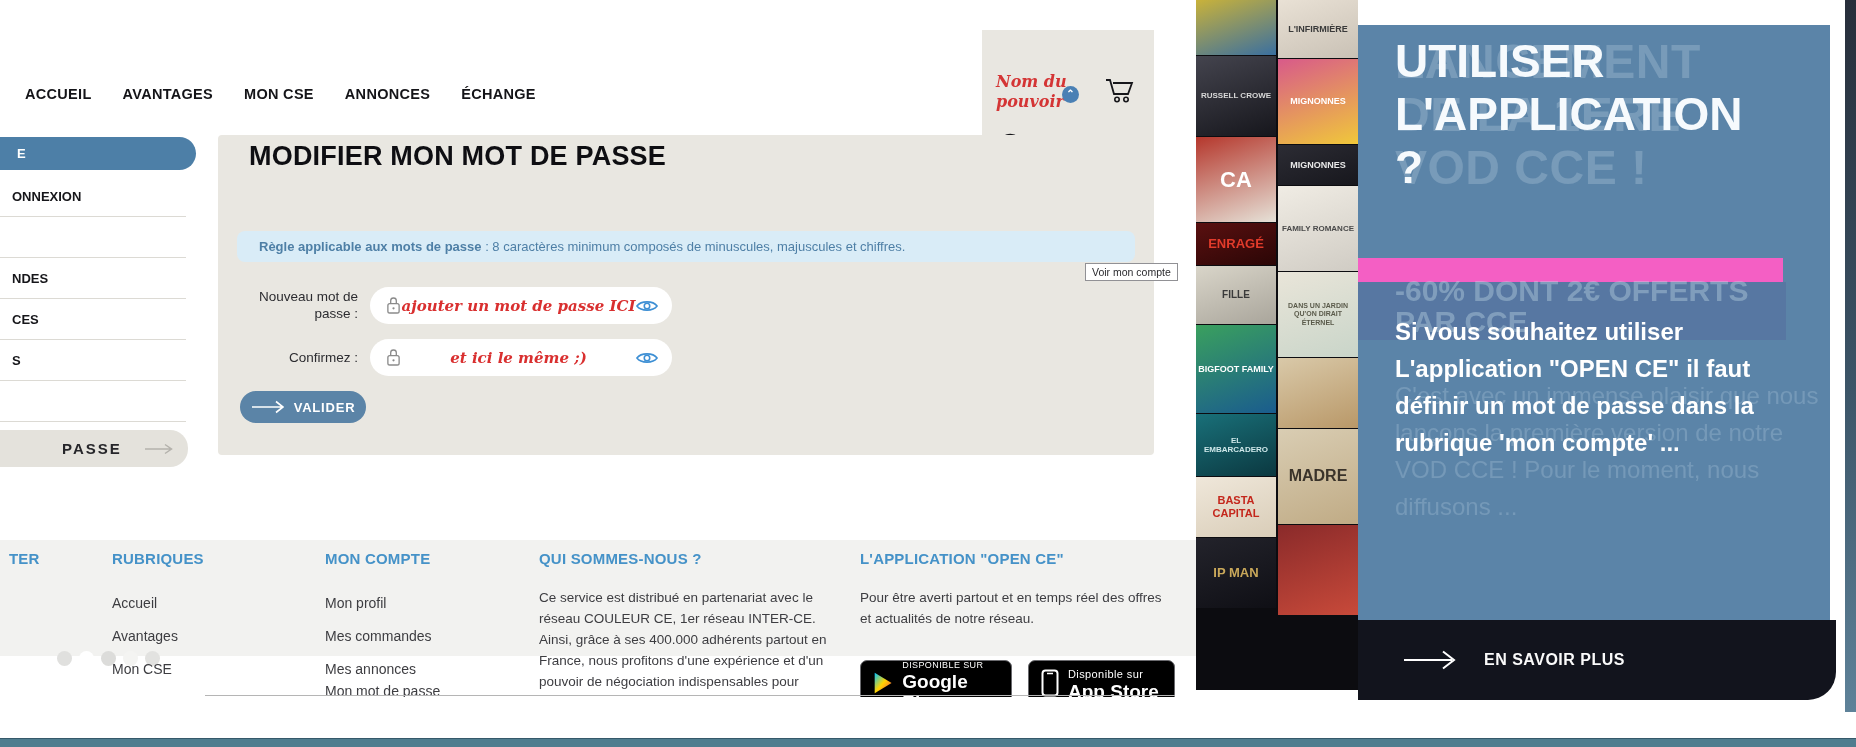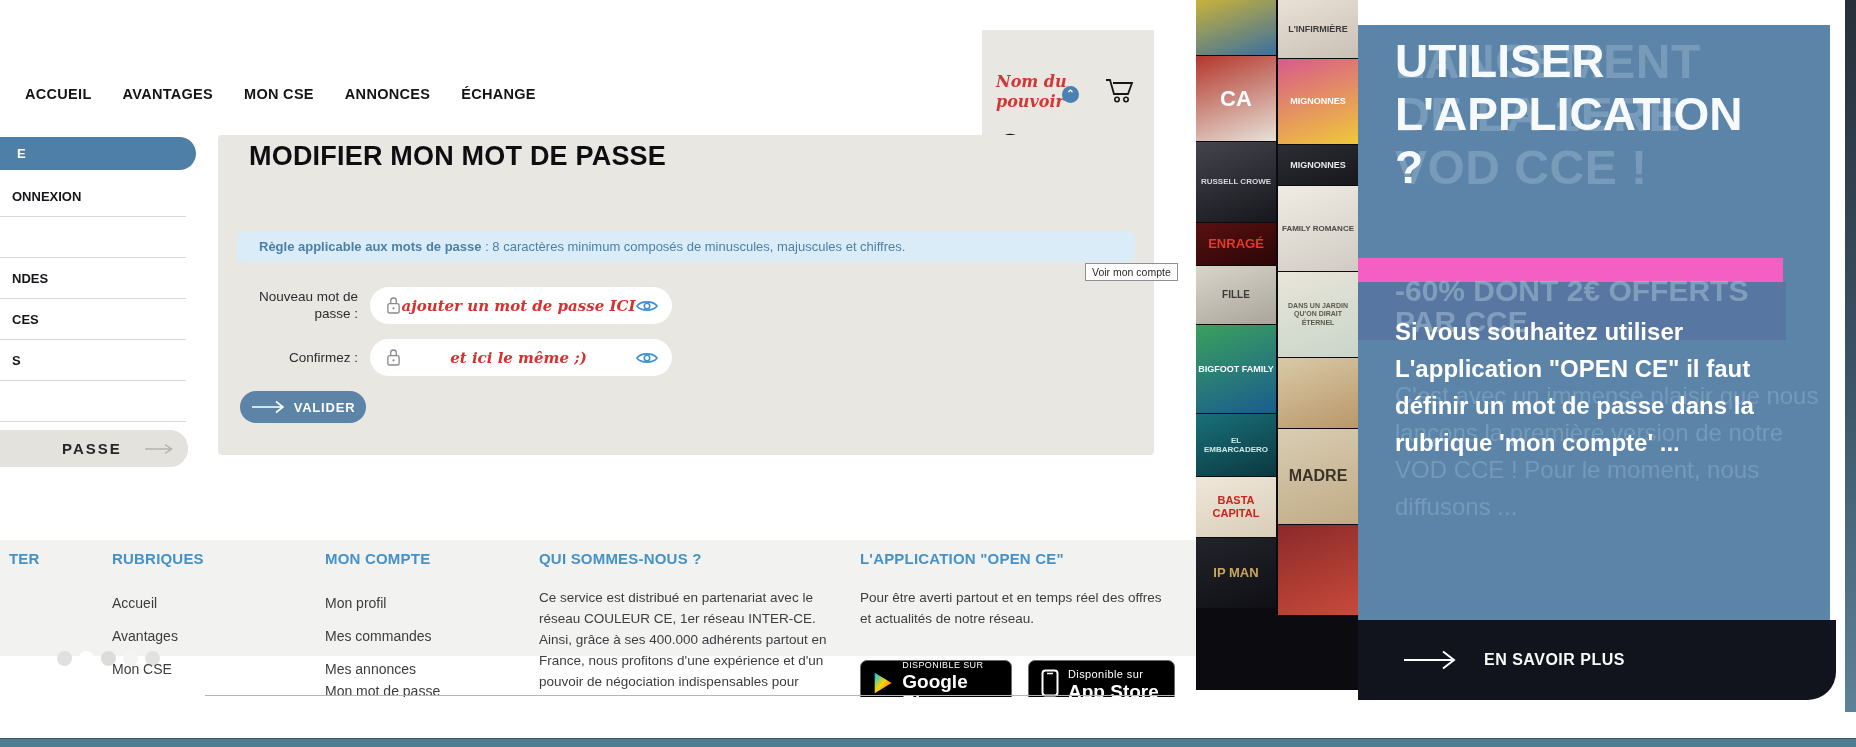--- a/index.html
+++ b/index.html
@@ -327,25 +327,25 @@
 
     <div class="cutline"></div>
     <div class="statusbar">nce.fr/portail/moncompte/mesinfos</div>
   </div>
 
   <div class="posters">
     <div class="pcol" id="pcol0">
         <div class="poster" style="height: 55px; background: linear-gradient(160deg, rgb(201, 178, 58), rgb(58, 111, 160));">
           <span style="color: rgb(255, 255, 255); font-size: 8px;"></span>
         </div>
+        <div class="poster" style="height: 80px; background: linear-gradient(160deg, rgb(68, 68, 78), rgb(22, 22, 28));">
+          <span style="color: rgb(216, 216, 216); font-size: 8px;">RUSSELL CROWE</span>
+        </div>
         <div class="poster" style="height: 85px; background: linear-gradient(160deg, rgb(181, 55, 44), rgb(230, 226, 216));">
           <span style="color: rgb(255, 255, 255); font-size: 22px;">CA</span>
-        </div>
-        <div class="poster" style="height: 80px; background: linear-gradient(160deg, rgb(68, 68, 78), rgb(22, 22, 28));">
-          <span style="color: rgb(216, 216, 216); font-size: 8px;">RUSSELL CROWE</span>
         </div>
         <div class="poster" style="height: 42px; background: linear-gradient(160deg, rgb(90, 16, 16), rgb(42, 6, 6));">
           <span style="color: rgb(226, 59, 43); font-size: 13px;">ENRAGÉ</span>
         </div>
         <div class="poster" style="height: 58px; background: linear-gradient(160deg, rgb(217, 213, 201), rgb(169, 165, 155));">
           <span style="color: rgb(58, 58, 58); font-size: 10px;">Fille</span>
         </div>
         <div class="poster" style="height: 88px; background: linear-gradient(160deg, rgb(58, 160, 94), rgb(26, 92, 142));">
           <span style="color: rgb(255, 255, 255); font-size: 9px;">BIGFOOT FAMILY</span>
         </div>

